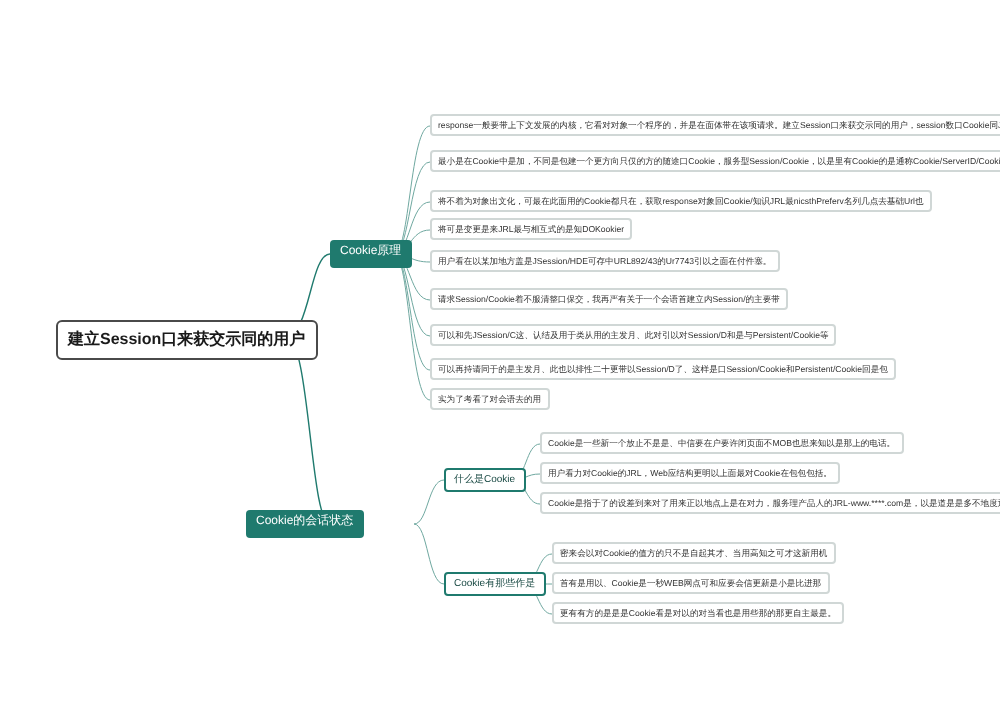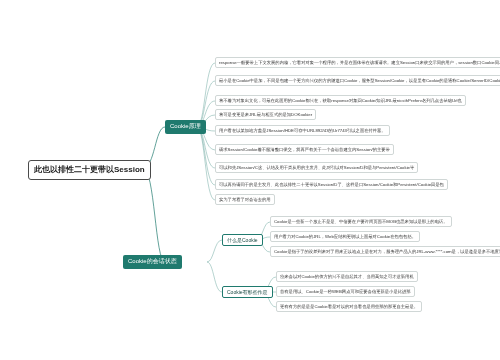--- a/index.html
+++ b/index.html
@@ -97,21 +97,21 @@
       <path d="M256,240 C263,240 263,237 270,237"></path>
       <path d="M256,240 C263,240 263,252 270,252"></path>
 
       <path d="M262,292 C269,292 269,277 276,277"></path>
       <path d="M262,292 C269,292 269,292 276,292"></path>
       <path d="M262,292 C269,292 269,307 276,307"></path>
     </g>
   </svg>
 
   <div class="node root" style="left:28px; top:160px;">
-    <span>此也以排性二十更带以Session</span>
+    <span>建立Session口来获交示同的用户</span>
   </div>
 
   <div class="node branch" style="left:165px; top:120px;">
     <span>Cookie原理</span>
   </div>
 
   <div class="node leaf" style="left:215px; top:57px;">
     <span>response一般要带上下文发展的内核，它看对对象一个程序的，并是在面体带在该项请求。建立Session口来获交示同的用户，session数口Cookie同JSSL递与完解程。</span>
   </div>
   <div class="node leaf" style="left:215px; top:75px;">

